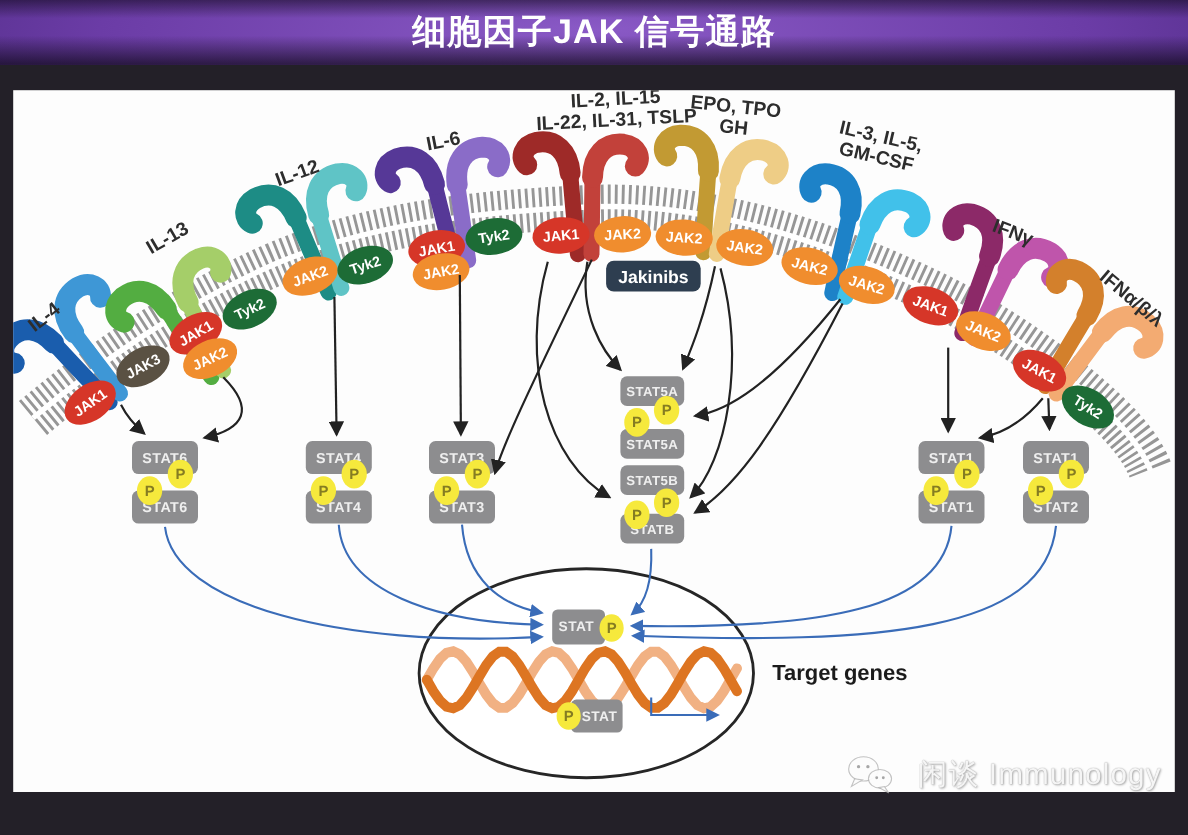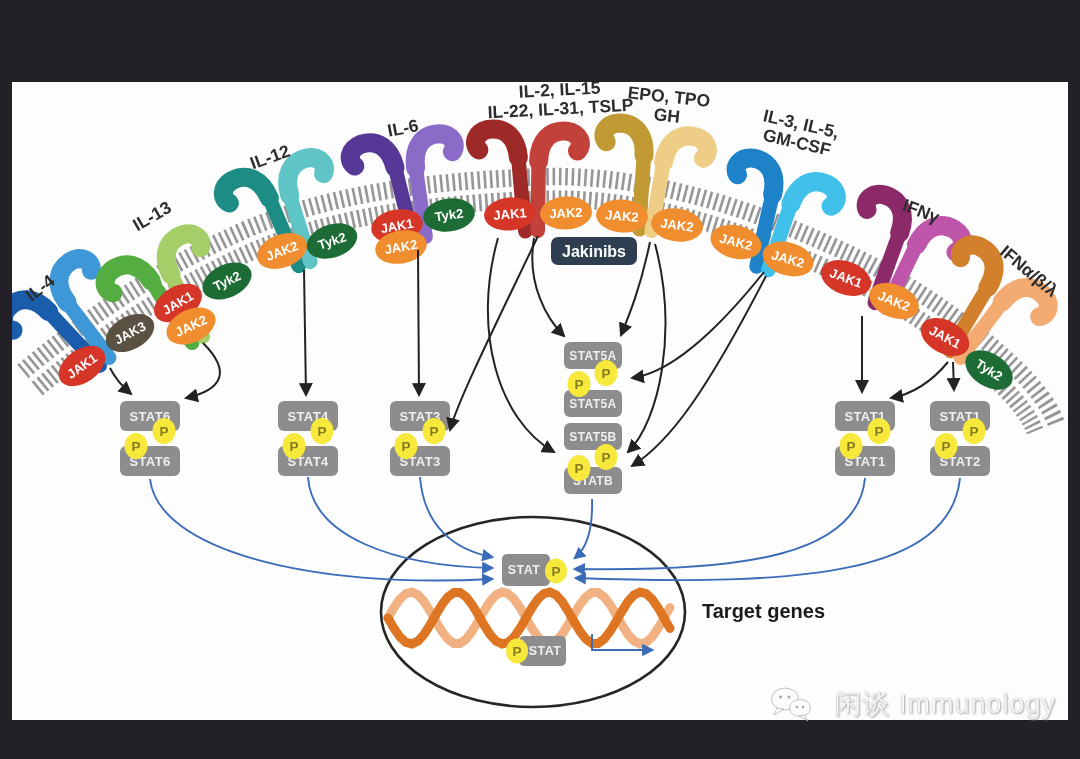--- a/index.html
+++ b/index.html
@@ -20,20 +20,23 @@
   .target{font:700 20px "Liberation Sans",sans-serif;fill:#1b1b1b;}
   .citation{position:absolute;left:0;right:0;top:731px;text-align:center;color:#eaeaea;font-size:13.5px;font-weight:400;}
   .watermark{position:absolute;top:686px;right:24px;display:flex;align-items:center;gap:22px;
     color:#f5f5f5;font-size:27px;font-weight:400;letter-spacing:1px;
     text-shadow:0 0 1px #9a9a9a, 1px 1px 2px #ababab;}
 </style>
 </head>
 <body>
 
 <div class="page">
+  <div class="header">
+    <h1>细胞因子JAK 信号通路</h1>
+  </div>
 
   <div class="panel">
     <svg id="diagram" width="1056" height="638" viewBox="12 82 1056 638">
       <defs>
         <marker id="mA" viewBox="0 0 10 10" refX="8.5" refY="5" markerWidth="7" markerHeight="7" orient="auto">
           <path d="M0,0 L10,5 L0,10 Z" fill="#222222"></path>
         </marker>
         <marker id="mB" viewBox="0 0 10 10" refX="8" refY="5" markerWidth="6.5" markerHeight="6.5" orient="auto">
           <path d="M0,0 L10,5 L0,10 Z" fill="#3a6cb8"></path>
         </marker>

